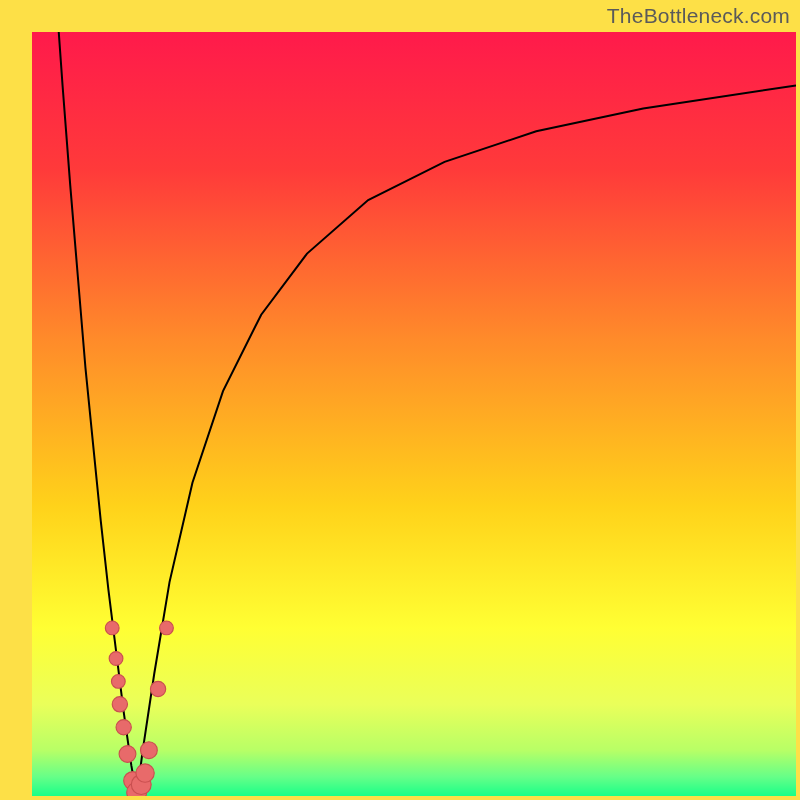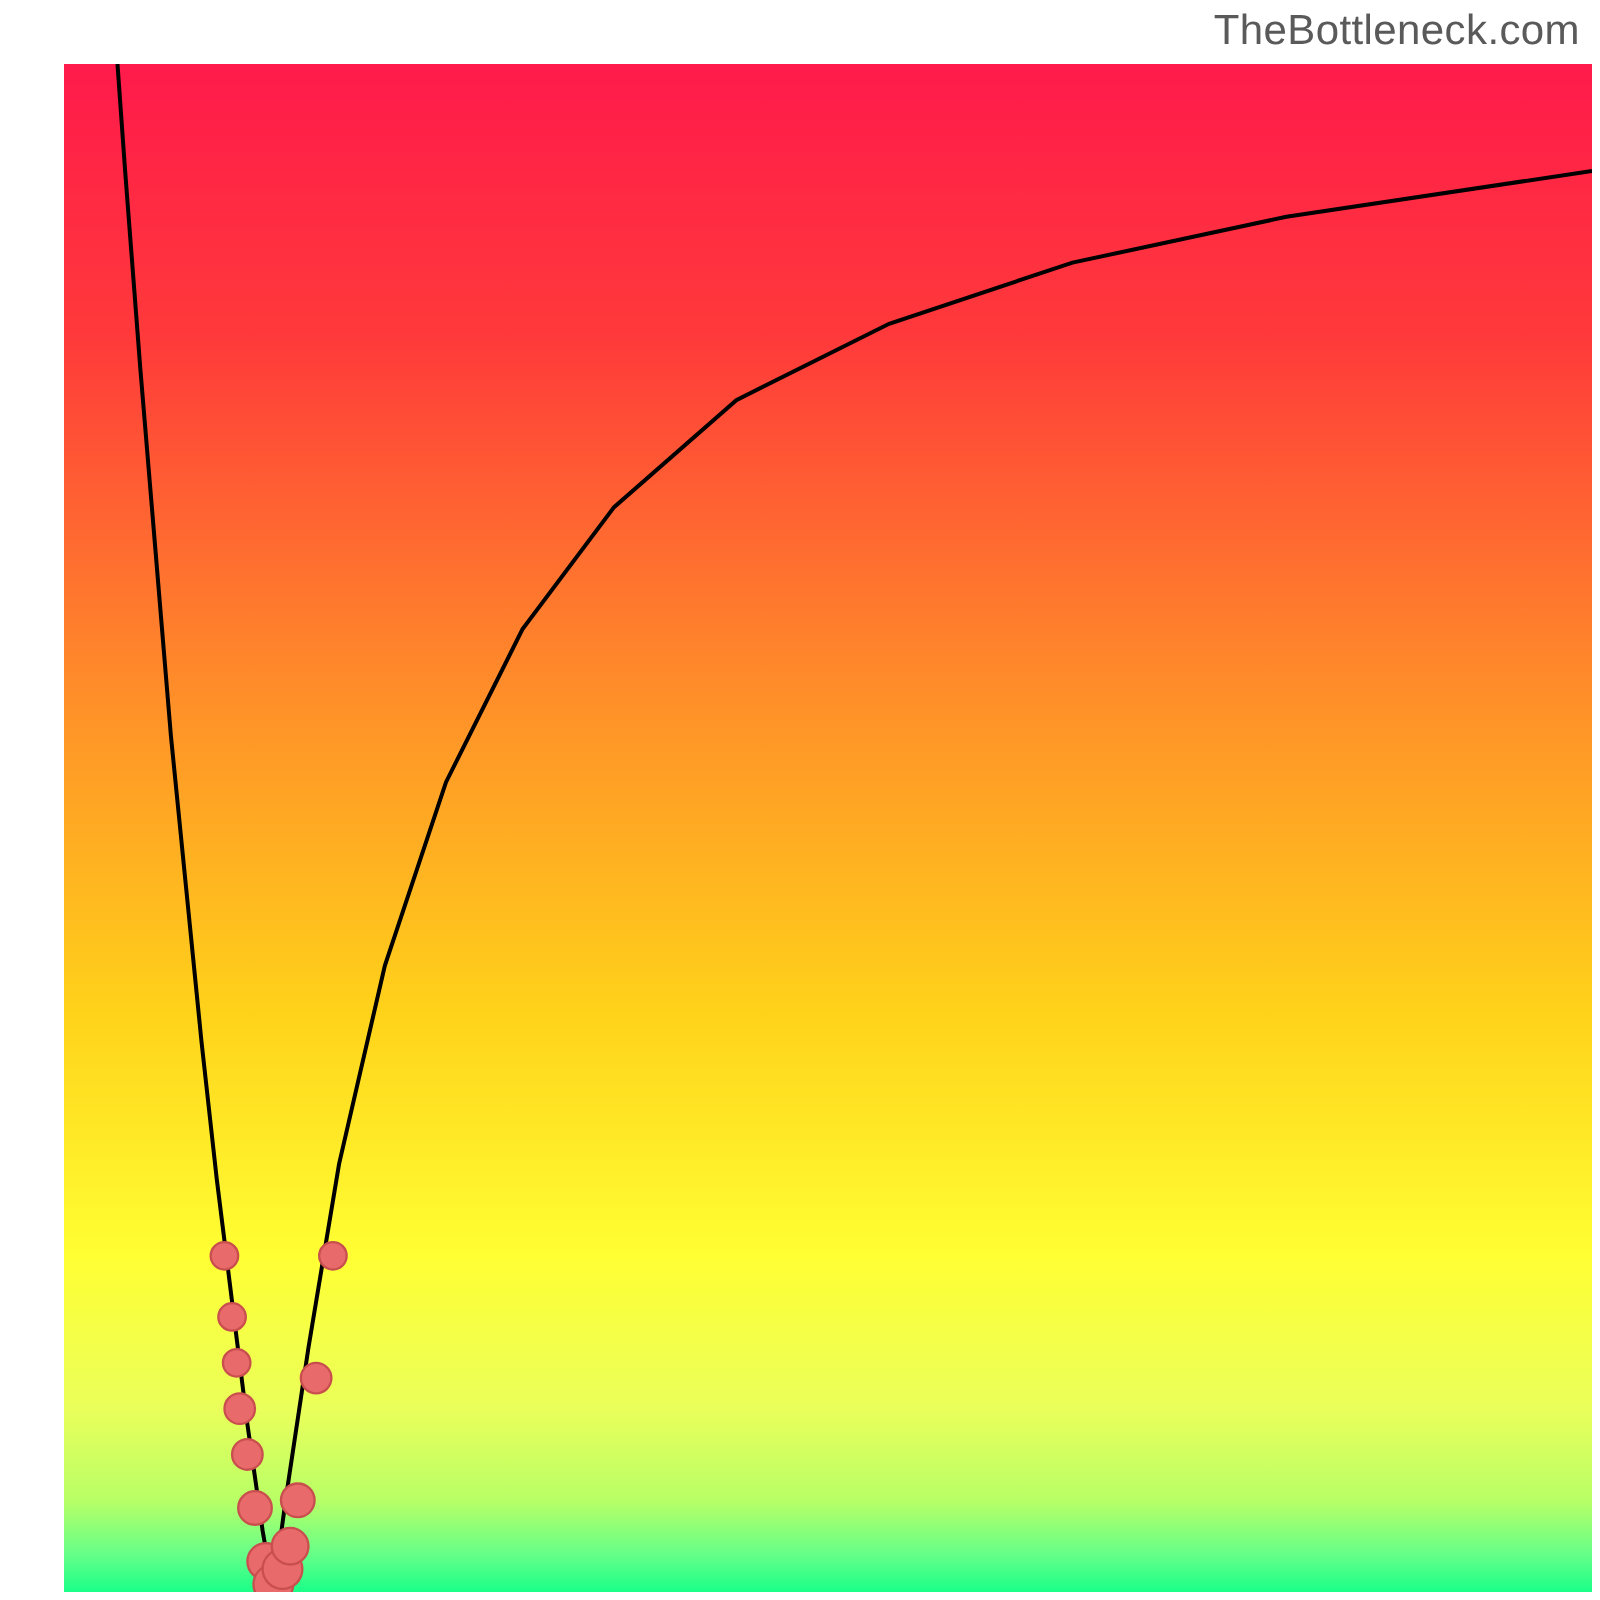--- a/index.html
+++ b/index.html
@@ -8,21 +8,21 @@
     width: 800px;
     height: 800px;
     overflow: hidden;
     background: #000;
     font-family: Arial, Helvetica, sans-serif;
   }
   .frame {
     position: relative;
     width: 800px;
     height: 800px;
-    background: #ffffff;
+    background: #fde047;
   }
   .plot-area {
     position: absolute;
     left: 32px;
     top: 32px;
     width: 764px;
     height: 764px;
     overflow: hidden;
   }
   .gradient {

